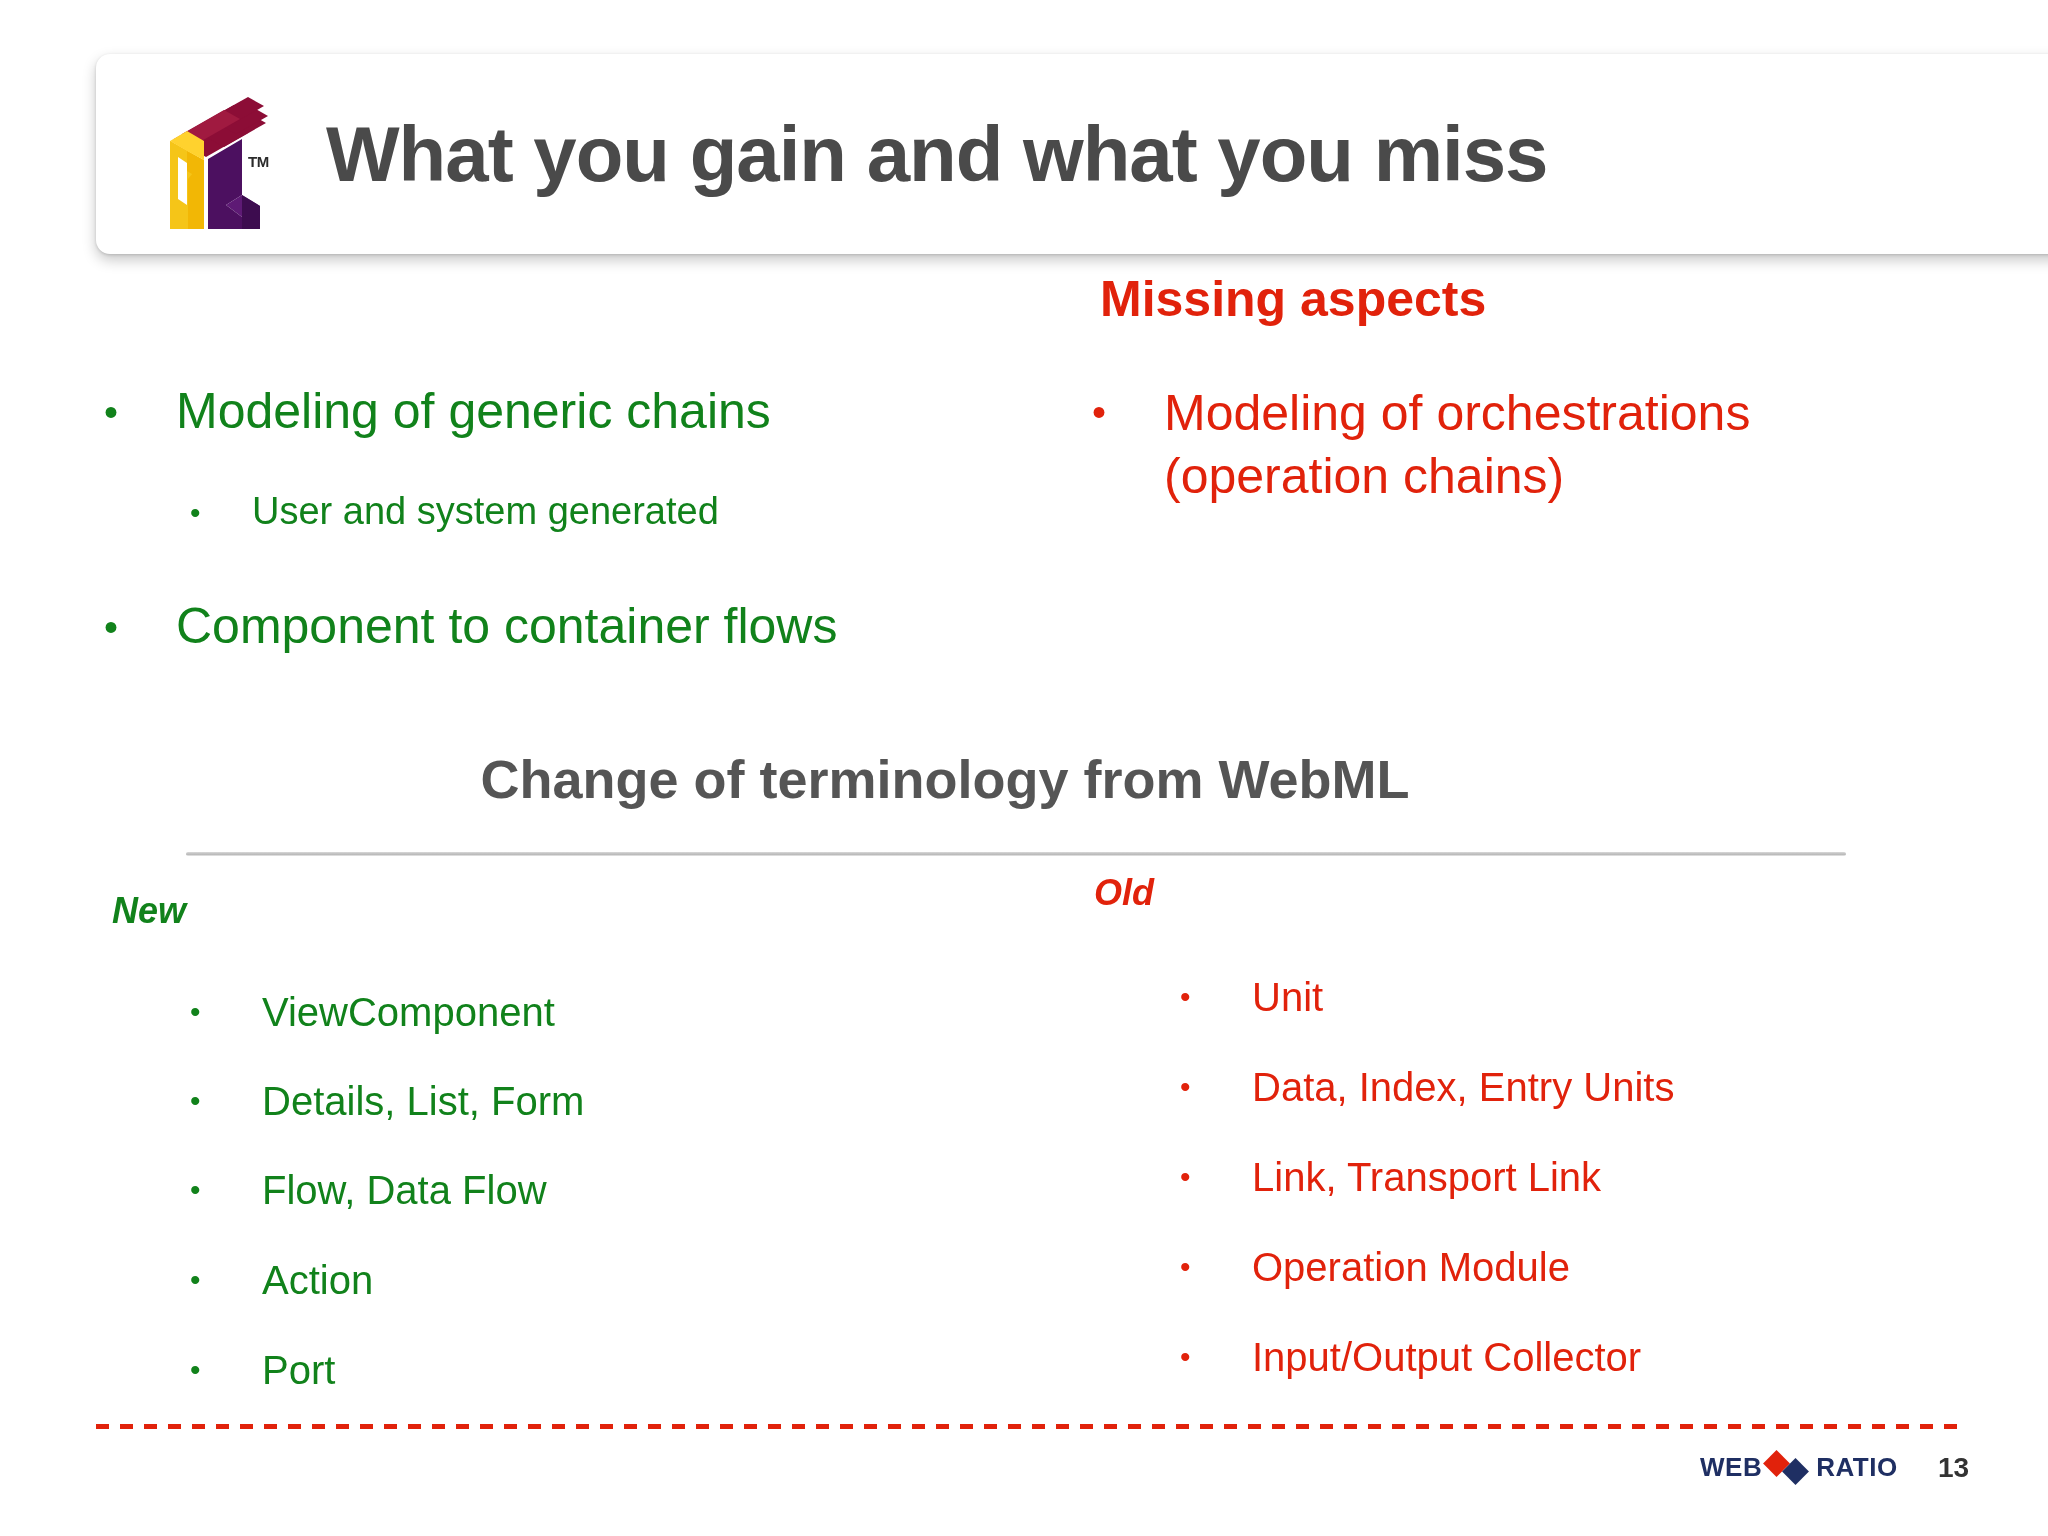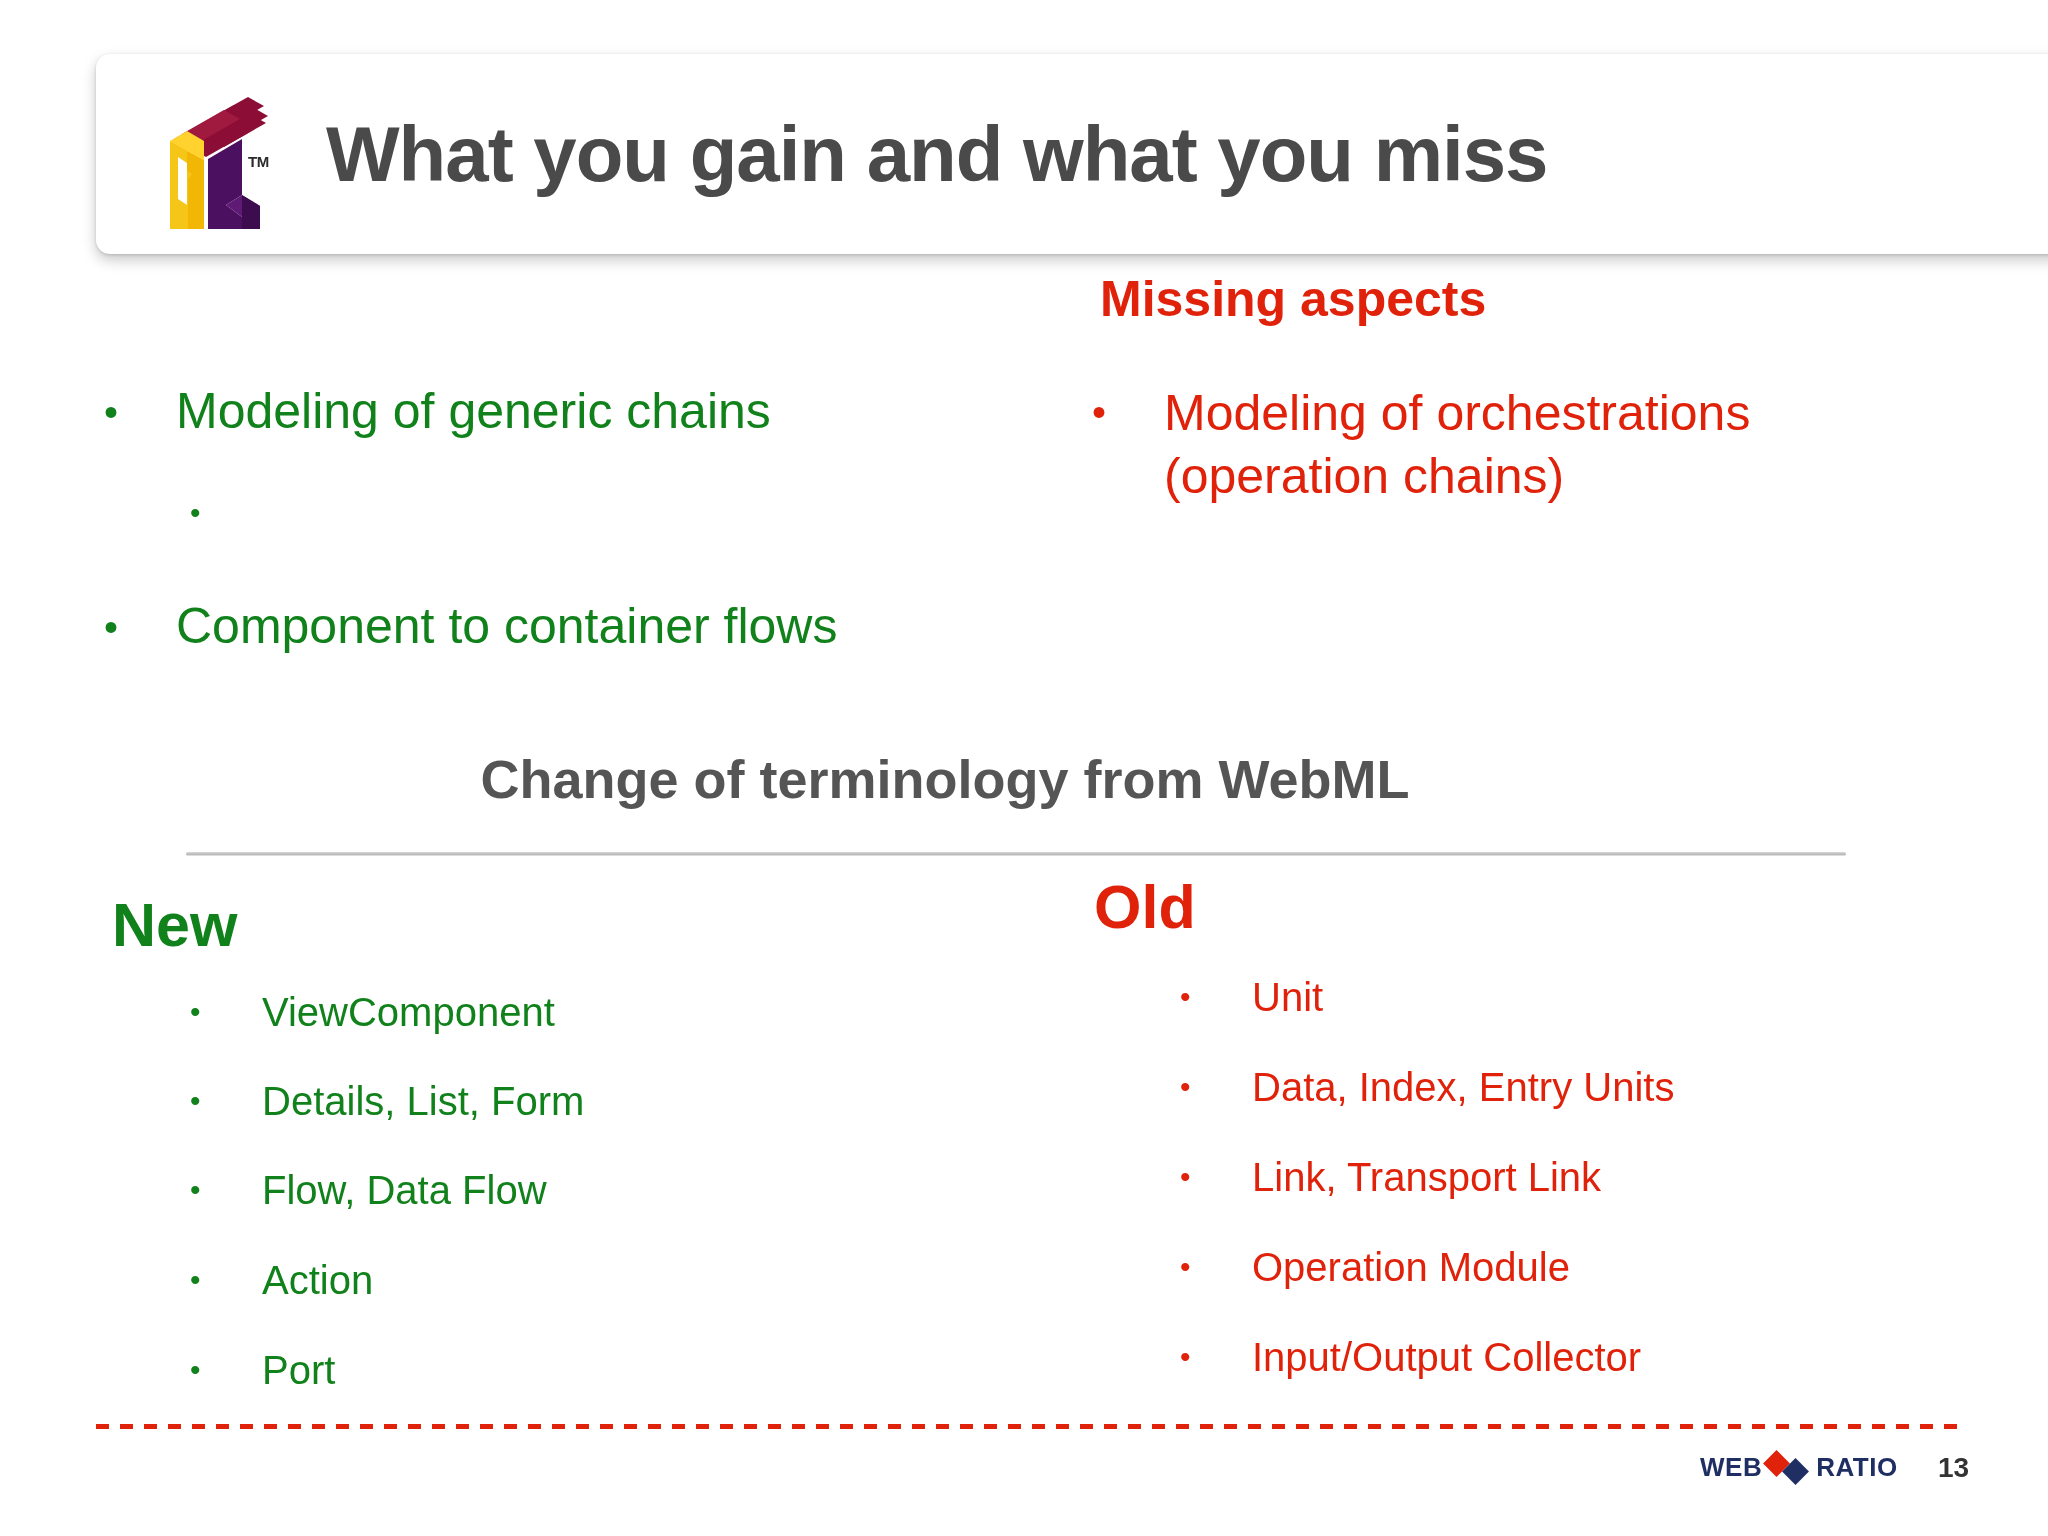--- a/index.html
+++ b/index.html
@@ -113,23 +113,24 @@
     top: 852px;
     width: 1660px;
     height: 4px;
     background: linear-gradient(to bottom, #d9d9d9 0%, #b8b8b8 60%, #ececec 100%);
     border-radius: 2px;
   }
 
   
   .col-head {
     position: absolute;
-    font-size: 61px;
-    font-weight: bold;
-    white-space: nowrap;
+    font-size: 36px;
+    font-weight: bold;
+    white-space: nowrap;
+    font-style: italic;
   }
   .term-row {
     position: absolute;
     display: flex;
     align-items: flex-start;
     font-size: 40px;
     white-space: nowrap;
   }
   .term-row .bullet-dot { width: 72px; padding-top: 7px; font-size: 30px; }
 
@@ -217,20 +218,21 @@
   </div>
 
 
   <div class="bullet-row lvl1 green" style="left:104px; top:382px; width:960px;">
     <span class="bullet-dot">•</span>
     <span class="bullet-text">Modeling of generic chains</span>
   </div>
 
   <div class="bullet-row lvl2 green" style="left:190px; top:490px; width:900px;">
     <span class="bullet-dot">•</span>
+    <span class="bullet-text">User and system generated</span>
   </div>
 
   <div class="bullet-row lvl1 green" style="left:104px; top:597px; width:1000px;">
     <span class="bullet-dot">•</span>
     <span class="bullet-text">Component to container flows</span>
   </div>
 
   <div class="sec-head red" style="left:1100px; top:270px;">Missing aspects</div>
 
   <div class="bullet-row lvl1 red" style="left:1092px; top:382px; width:880px;">

